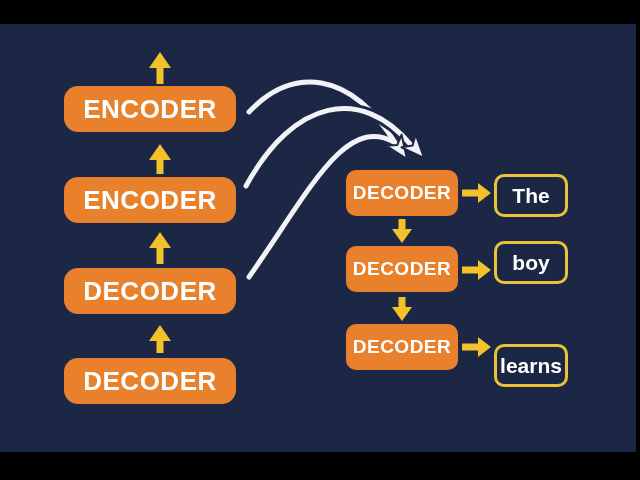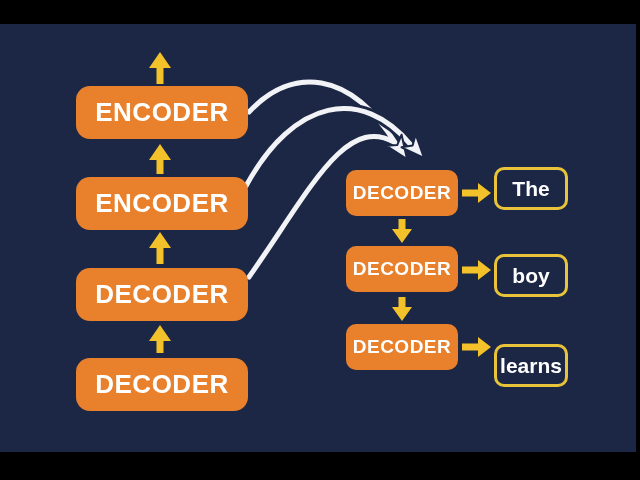--- a/index.html
+++ b/index.html
@@ -12,31 +12,31 @@
   .backdrop{
     position:absolute;left:0;top:24px;width:636px;height:428px;
     background:var(--navy,#1c2745);
   }
   #arrow-layer{position:absolute;left:0;top:0;width:640px;height:480px;}
   .box{
     position:absolute;display:flex;align-items:center;justify-content:center;
     background:var(--orange,#e8802c);color:var(--white,#ffffff);
     font-weight:bold;letter-spacing:0.5px;box-sizing:border-box;
   }
-  .big-box{left:76px;width:172px;height:53px;border-radius:14px;font-size:26px;}
+  .big-box{left:64px;width:172px;height:46px;border-radius:14px;font-size:26px;}
   .bb1{top:86px;}  .bb2{top:177px;}  .bb3{top:268px;}  .bb4{top:358px;}
   .small-box{left:346px;width:112px;height:46px;border-radius:10px;font-size:19px;}
   .sb1{top:170px;} .sb2{top:246px;} .sb3{top:324px;}
   .token-box{
     position:absolute;left:494px;width:74px;height:43px;border-radius:10px;
     display:flex;align-items:center;justify-content:center;box-sizing:border-box;
     background:transparent;border:3px solid var(--yellow-border,#e9c43a);
     color:var(--white,#ffffff);font-size:21px;font-weight:bold;
   }
-  .tb1{top:167px;} .tb2{top:254px;} .tb3{top:344px;}
+  .tb1{top:174px;} .tb2{top:241px;} .tb3{top:344px;}
   .yellow-arrow{fill:var(--yellow,#f3c22a);}
   .skip-line{fill:none;stroke:var(--line-white,#f2f3f7);stroke-width:5;stroke-linecap:round;}
   .skip-casing{fill:none;stroke:var(--navy,#1c2745);stroke-width:11;stroke-linecap:round;}
   .skip-head{fill:var(--line-white,#f2f3f7);stroke:var(--navy,#1c2745);stroke-width:2;stroke-linejoin:round;}
 </style>
 </head>
 <body>
 
 <div id="canvas">
   <div class="backdrop"></div>

